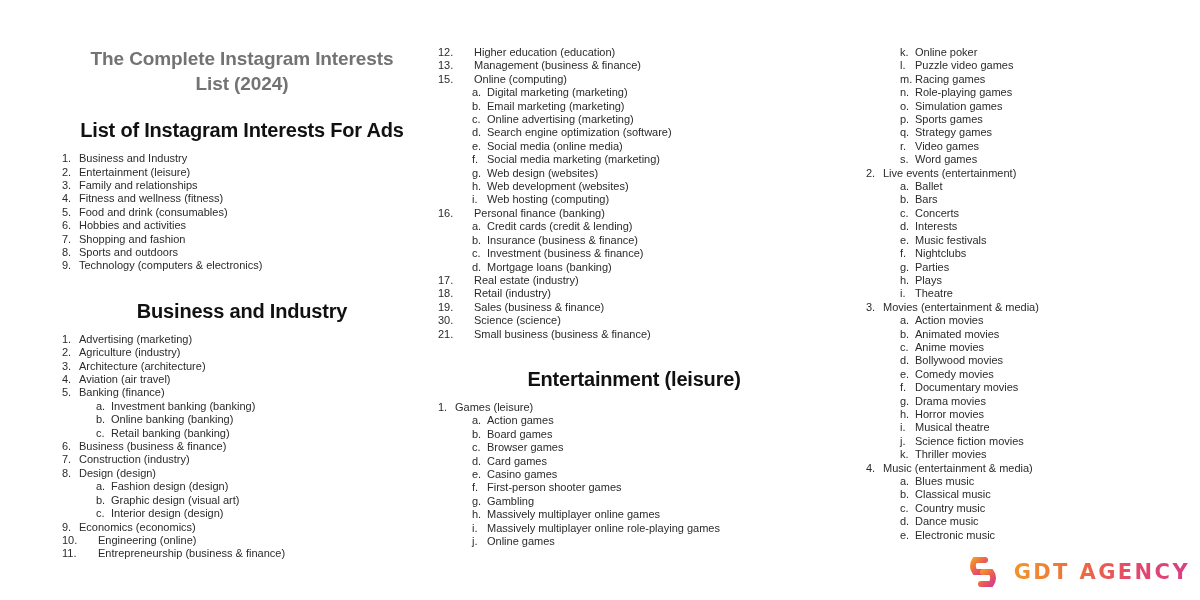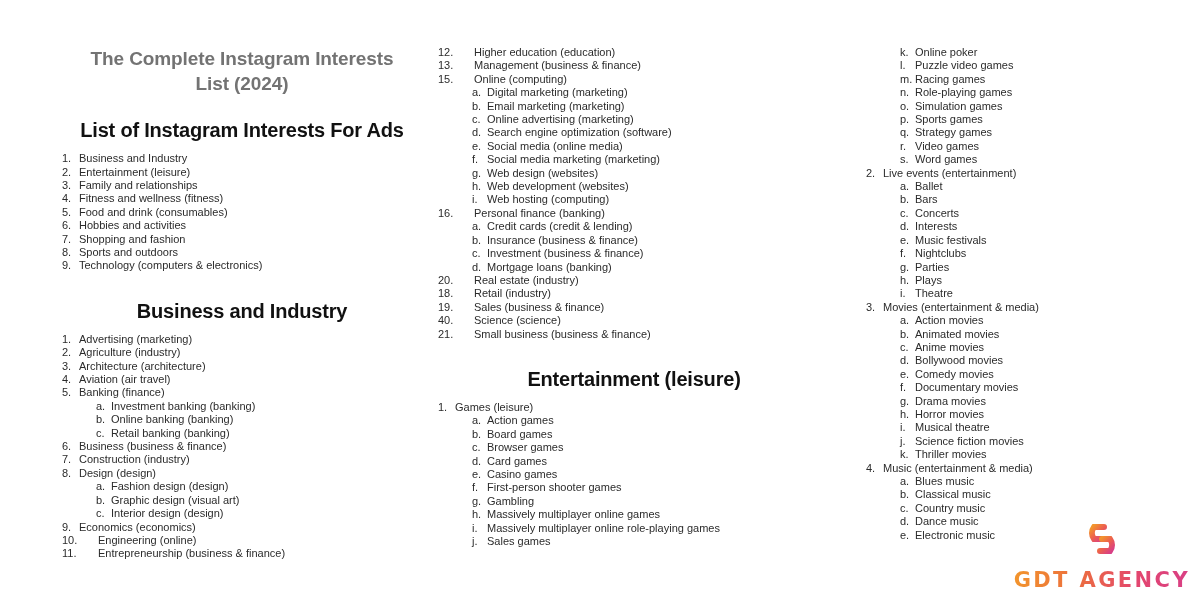--- a/index.html
+++ b/index.html
@@ -95,21 +95,20 @@
   .list-block { margin-bottom: 0; }
 
   
   .logo {
     position: absolute;
     right: 10px;
     bottom: 8px;
     display: flex;
     align-items: center;
     gap: 9px;
-    flex-direction: column;
   }
   .logo-mark {
     width: 44px;
     height: 40px;
     flex: 0 0 auto;
   }
   .logo-text {
     font-size: 21px;
     font-weight: bold;
     letter-spacing: 2.4px;
@@ -307,33 +306,33 @@
             </div>
             <div class="lrow lvl2">
               <span class="marker">c.</span>
               <span class="txt">Investment (business &amp; finance)</span>
             </div>
             <div class="lrow lvl2">
               <span class="marker">d.</span>
               <span class="txt">Mortgage loans (banking)</span>
             </div>
             <div class="lrow lvl1 wide">
-              <span class="marker">20.</span>
+              <span class="marker">17.</span>
               <span class="txt">Real estate (industry)</span>
             </div>
             <div class="lrow lvl1 wide">
               <span class="marker">18.</span>
               <span class="txt">Retail (industry)</span>
             </div>
             <div class="lrow lvl1 wide">
               <span class="marker">19.</span>
               <span class="txt">Sales (business &amp; finance)</span>
             </div>
             <div class="lrow lvl1 wide">
-              <span class="marker">40.</span>
+              <span class="marker">30.</span>
               <span class="txt">Science (science)</span>
             </div>
             <div class="lrow lvl1 wide">
               <span class="marker">21.</span>
               <span class="txt">Small business (business &amp; finance)</span>
             </div>
           </div>
           <h2 class="section-heading gap-above">Entertainment (leisure)</h2>
           <div class="list-block">
             <div class="lrow lvl1">
@@ -371,21 +370,21 @@
             <div class="lrow lvl2">
               <span class="marker">h.</span>
               <span class="txt">Massively multiplayer online games</span>
             </div>
             <div class="lrow lvl2">
               <span class="marker">i.</span>
               <span class="txt">Massively multiplayer online role-playing games</span>
             </div>
             <div class="lrow lvl2">
               <span class="marker">j.</span>
-              <span class="txt">Sales games</span>
+              <span class="txt">Online games</span>
             </div>
           </div>
         </div>
     </div>
     <div class="col col-3">
       <div class="col-body">
           <div class="list-block">
             <div class="lrow lvl2">
               <span class="marker">k.</span>
               <span class="txt">Online poker</span>

